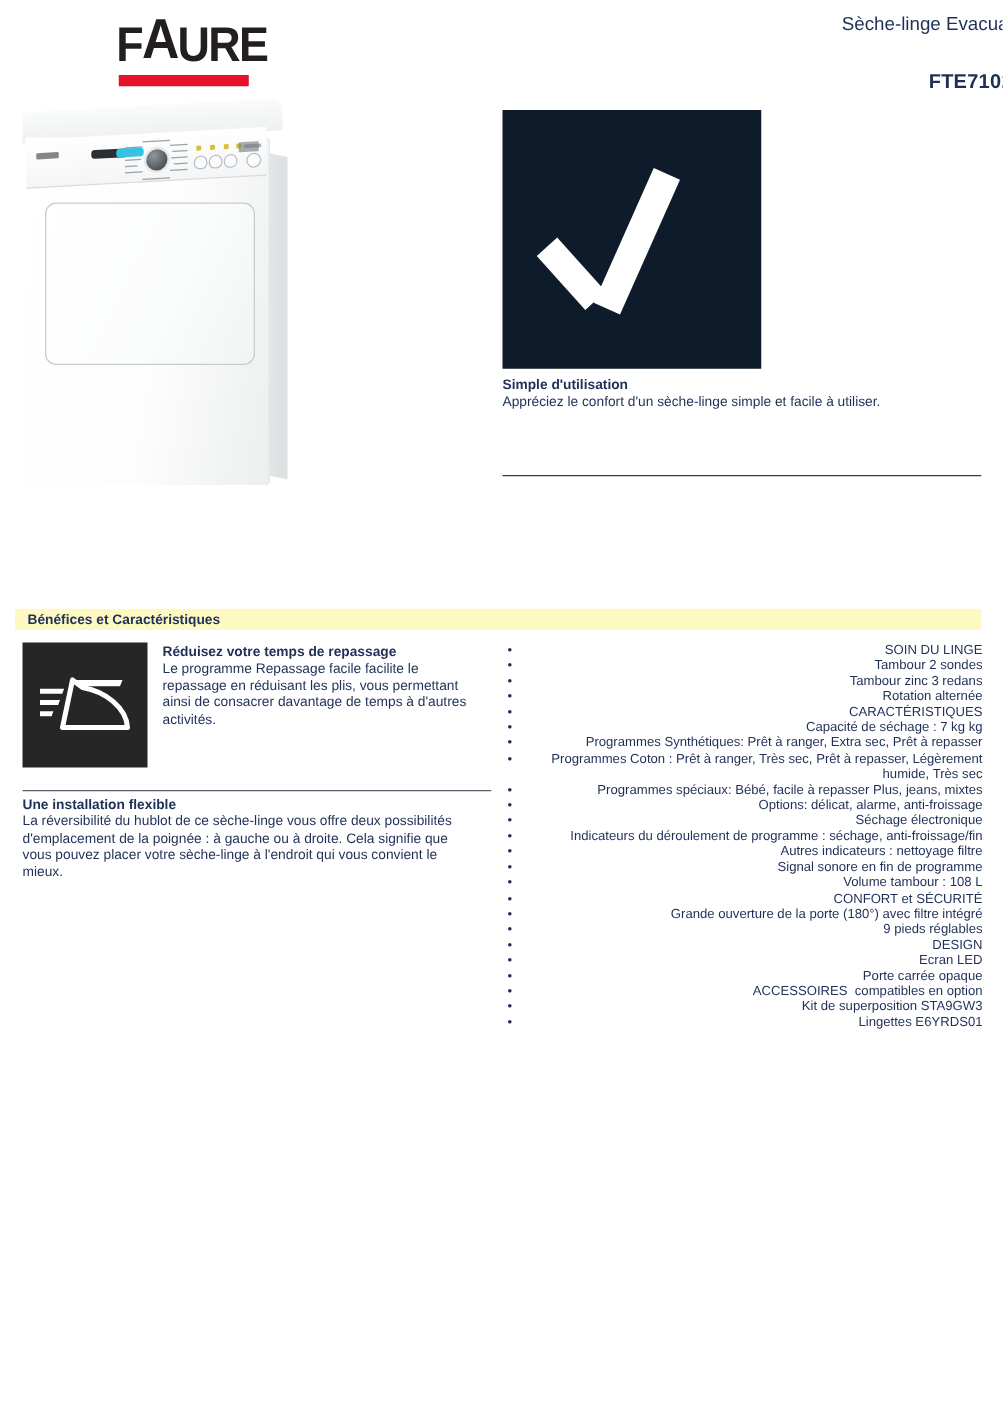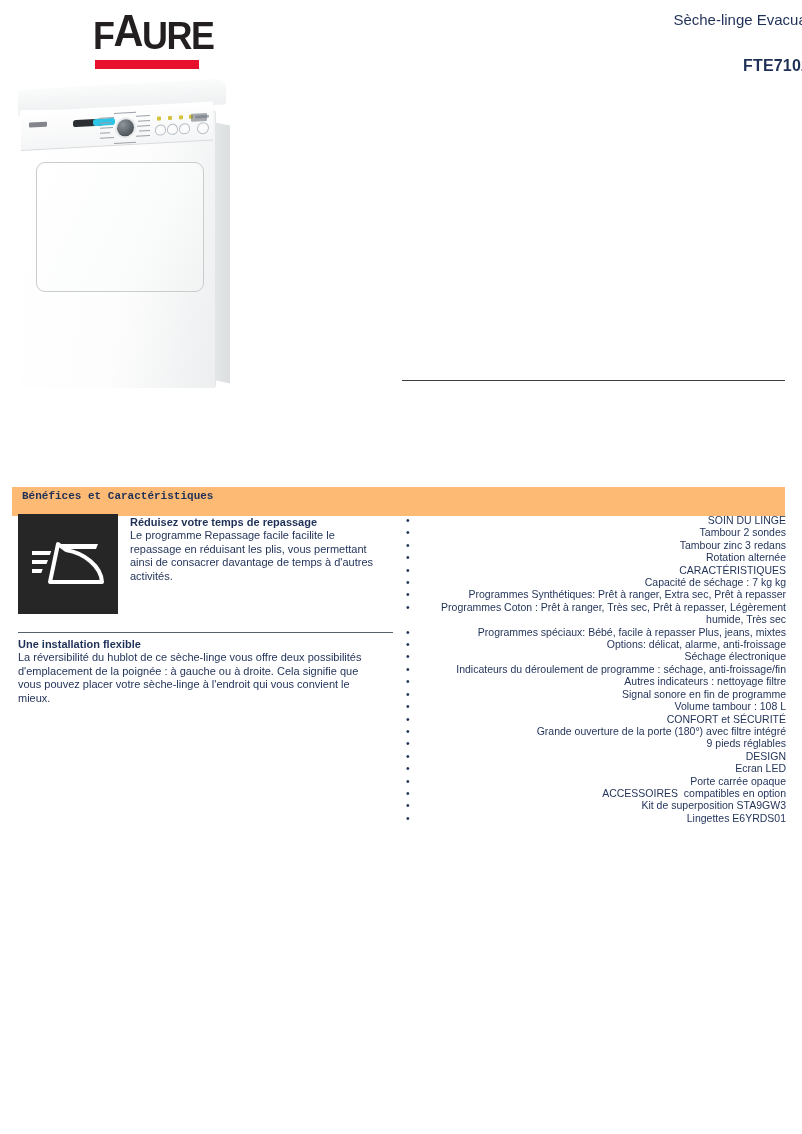--- a/index.html
+++ b/index.html
@@ -291,23 +291,22 @@
     height: 0;
     border-top: 1px solid #3c3c3c;
   }
 
   
   .section-banner {
     position: absolute;
     left: 12px;
     top: 487px;
     width: 773px;
-    height: 29px;
-    background: #fdba74;
-    font-family: Liberation Mono, monospace;
+    height: 17px;
+    background: #fef9c3;
   }
   .section-banner span {
     position: absolute;
     left: 10px;
     top: 2px;
     font-size: 11px;
     font-weight: bold;
     color: #1f3057;
     line-height: 14px;
   }
@@ -450,20 +449,30 @@
           <b style="left:24px;top:0"></b>
         </div>
         <div class="start-label"></div>
         <div class="start-btn"></div>
         <div class="panel-logo"></div>
       </div>
       <div class="door"></div>
     </div>
   </div>
 
+  <div class="feature-top">
+    <div class="feature-img">
+      <div class="check">
+        <i class="short"></i>
+        <i class="long"></i>
+      </div>
+    </div>
+    <div class="feature-title">Simple d'utilisation</div>
+    <div class="feature-desc">Appréciez le confort d'un sèche-linge simple et facile à utiliser.</div>
+  </div>
   <div class="rule-top"></div>
 
   <div class="section-banner">
     <span>Bénéfices et Caractéristiques</span>
   </div>
 
   <div class="benefit-col">
     <div class="benefit">
       <div class="benefit-icon">
         <svg class="iron-svg" width="72" height="52" viewBox="0 0 72 52">

